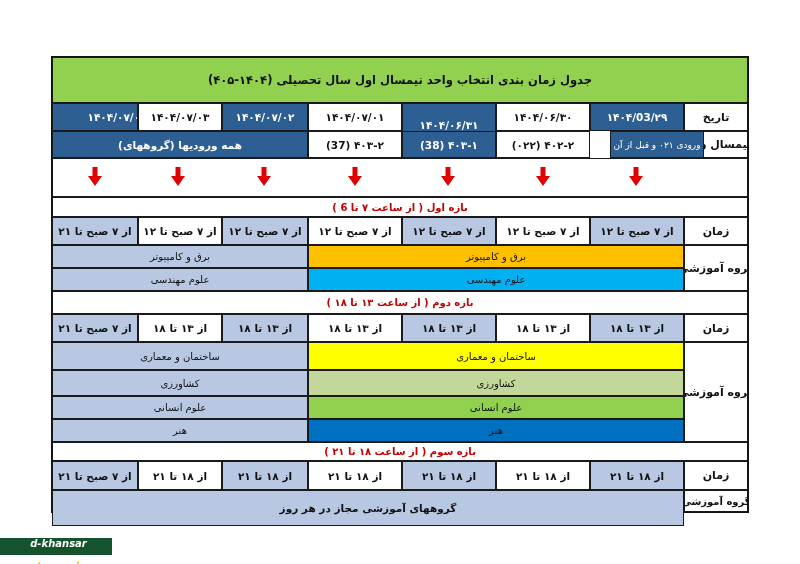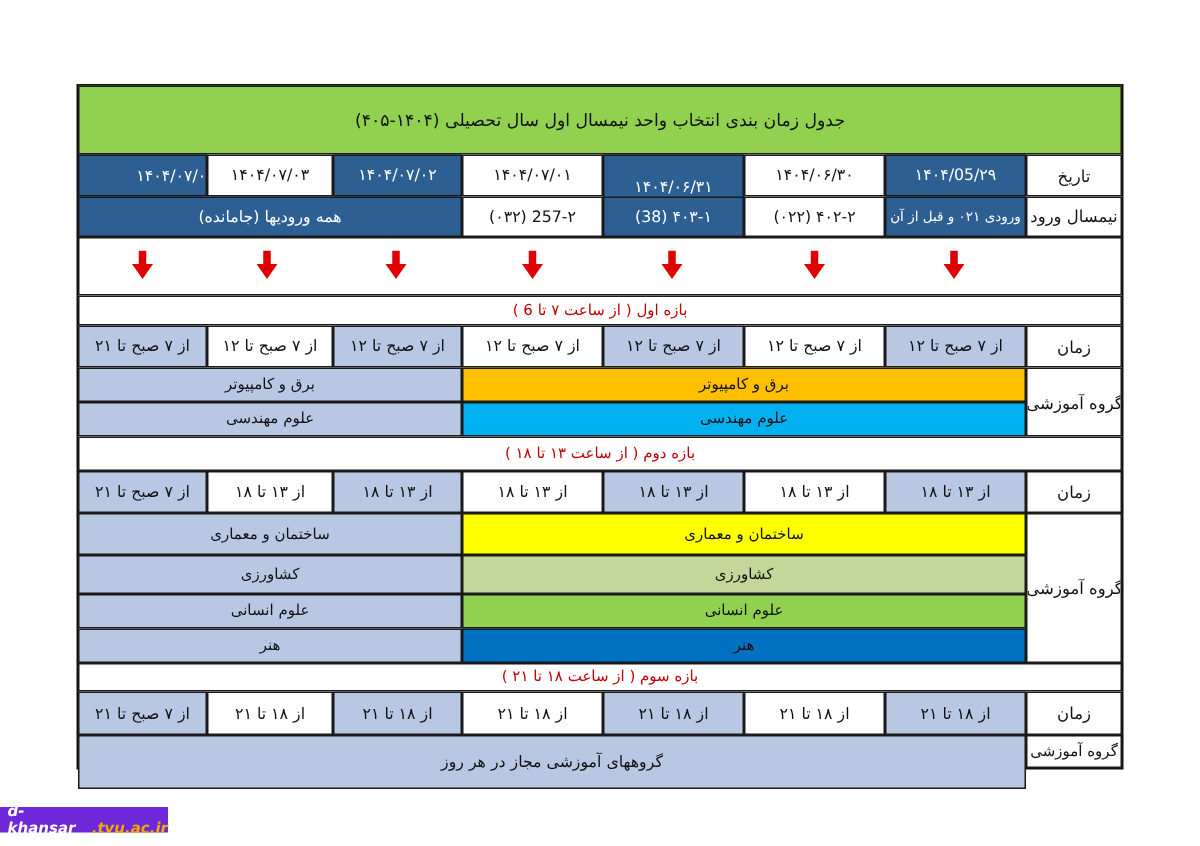--- a/index.html
+++ b/index.html
@@ -1,57 +1,57 @@
 <!DOCTYPE html>
 <html><head>
 <meta charset="utf-8">
 <style>
   html, body { margin:0; padding:0; background:#ffffff; }
   body { width:800px; height:564px; position:relative; overflow:hidden; font-family:"DejaVu Sans", sans-serif; }
   .sheet { position:absolute; left:51px; top:56px; width:698px; height:457px; border:2px solid #111; box-sizing:border-box; background:#fff; }
-  .c { position:absolute; box-sizing:border-box; border:1.5px solid #1a1a1a; display:flex; align-items:center; justify-content:center; text-align:center; font-weight:normal; font-size:10.5px; color:#111; direction:rtl; white-space:nowrap; overflow:hidden; }
+  .c { position:absolute; box-sizing:border-box; border:1.5px solid #1a1a1a; display:flex; align-items:center; justify-content:center; text-align:center; font-weight:bold; font-size:10.5px; color:#111; direction:rtl; white-space:nowrap; overflow:hidden; }
   .title { background:#92d050; font-size:11.5px; }
   .blue { background:#2e5f93; color:#ffffff; }
   .white { background:#ffffff; }
   .lav { background:#b8c7e2; }
   .lbl { background:#ffffff; font-size:11px; }
   .sess { background:#ffffff; color:#c00000; font-size:10px; }
   .arrows { background:#ffffff; }
   .grp { font-weight:normal; font-size:10px; }
   .orange { background:#ffc000; }
   .cyan { background:#00b0f0; }
   .yellow { background:#ffff00; }
   .sage { background:#c4d79b; }
   .green { background:#92d050; }
   .dblue { background:#0070c0; }
-  .watermark { position:absolute; left:0; top:538px; width:112px; height:17px; background:#6d28d9; color:#fff; font-family:"DejaVu Sans", sans-serif; font-size:10px; font-style:italic; font-weight:bold; display:flex; align-items:center; padding-left:5px; box-sizing:border-box; }
+  .watermark { position:absolute; left:0; top:538px; width:112px; height:17px; background:#14532d; color:#fff; font-family:"DejaVu Sans", sans-serif; font-size:10px; font-style:italic; font-weight:bold; display:flex; align-items:center; padding-left:5px; box-sizing:border-box;flex-direction:column; }
   .watermark .accent { color:#f0a800;margin-top:12px; }
 </style>
 </head>
 <body>
 
 <div class="sheet"></div>
 
 <div class="c title" style="left:52px;top:57px;width:696px;height:46px;">جدول زمان بندی انتخاب واحد نیمسال اول سال تحصیلی (۱۴۰۴-۴۰۵)</div>
 
 <div class="c lbl" style="left:684px;top:103px;width:64px;height:28px;">تاریخ</div>
-<div class="c blue" style="left:590px;top:103px;width:94px;height:28px;">۱۴۰۴/05/۲۹</div>
+<div class="c blue" style="left:590px;top:103px;width:94px;height:28px;">۱۴۰۴/03/۲۹</div>
 <div class="c white" style="left:496px;top:103px;width:94px;height:28px;">۱۴۰۴/۰۶/۳۰</div>
 <div class="c blue" style="left:402px;top:103px;width:94px;height:44px;">۱۴۰۴/۰۶/۳۱</div>
 <div class="c white" style="left:308px;top:103px;width:94px;height:28px;">۱۴۰۴/۰۷/۰۱</div>
 <div class="c blue" style="left:222px;top:103px;width:86px;height:28px;">۱۴۰۴/۰۷/۰۲</div>
 <div class="c white" style="left:138px;top:103px;width:84px;height:28px;">۱۴۰۴/۰۷/۰۳</div>
 <div class="c blue" style="left:52px;top:103px;width:86px;height:28px;padding-left:44px;">۱۴۰۴/۰۷/۰۴</div>
 
 <div class="c lbl" style="left:684px;top:131px;width:64px;height:27px;">نیمسال ورود</div>
-<div class="c blue" style="left:590px;top:131px;width:94px;height:27px;font-size:9px;font-weight:normal;">ورودی ۰۲۱ و قبل از آن</div>
+<div class="c blue" style="left:610px;top:131px;width:94px;height:27px;font-size:9px;font-weight:normal;">ورودی ۰۲۱ و قبل از آن</div>
 <div class="c white" style="left:496px;top:131px;width:94px;height:27px;">۴۰۲-۲ (۰۲۲)</div>
 <div class="c blue" style="left:402px;top:131px;width:94px;height:27px;">۴۰۳-۱ (38)</div>
-<div class="c white" style="left:308px;top:131px;width:94px;height:27px;">257-۲ (۰۳۲)</div>
-<div class="c blue" style="left:52px;top:131px;width:256px;height:27px;">همه ورودیها (جامانده)</div>
+<div class="c white" style="left:308px;top:131px;width:94px;height:27px;">۴۰۳-۲ (37)</div>
+<div class="c blue" style="left:52px;top:131px;width:256px;height:27px;">همه ورودیها (گروههای)</div>
 
 <div class="c arrows" style="left:52px;top:158px;width:696px;height:39px;"></div>
 <span style="position:absolute;left:629px;top:167px;"><svg width="14" height="20" viewBox="0 0 14 20">
       <rect x="4.5" y="0" width="5" height="10" fill="#e00000"></rect>
       <polygon points="0,9 14,9 7,19" fill="#e00000"></polygon>
     </svg></span>
 <span style="position:absolute;left:536px;top:167px;"><svg width="14" height="20" viewBox="0 0 14 20">
       <rect x="4.5" y="0" width="5" height="10" fill="#e00000"></rect>
       <polygon points="0,9 14,9 7,19" fill="#e00000"></polygon>
     </svg></span>

